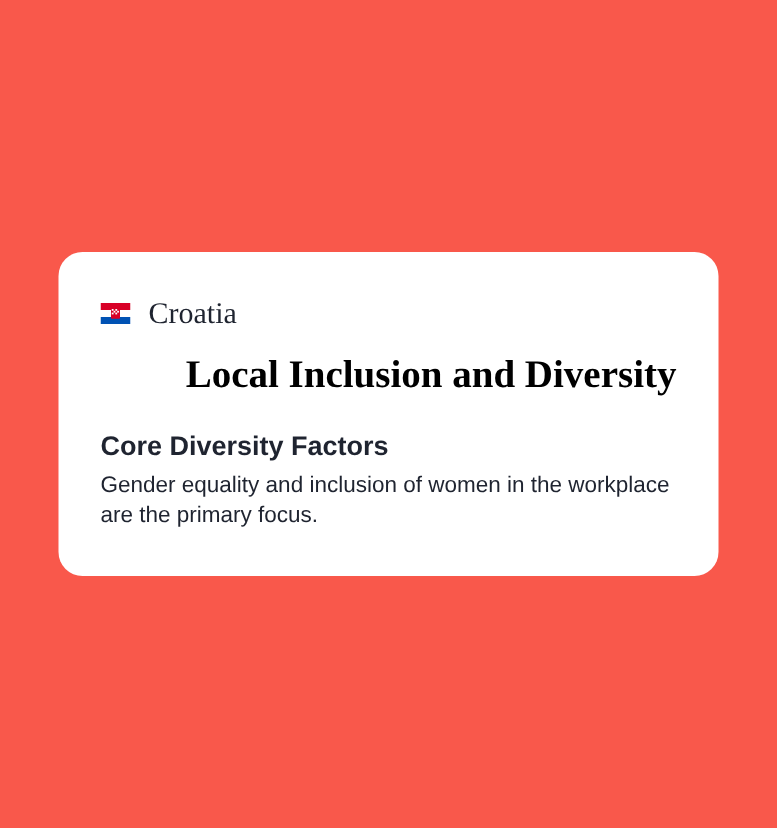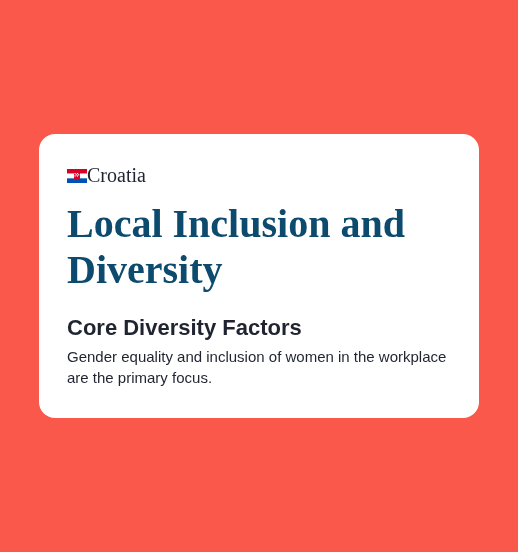--- a/index.html
+++ b/index.html
@@ -19,44 +19,45 @@
     }
     .card {
       background: #ffffff;
       border-radius: 16px;
       width: 440px;
       padding: 30px 28px 30px 28px;
     }
     .country-row {
       display: flex;
       align-items: center;
-      gap: 0;
+      gap: 12px;
       margin-bottom: 14px;
     }
     .flag {
       width: 20px;
       height: 14px;
       display: inline-block;
       flex-shrink: 0;
     }
     .country-name {
       font-size: 20px;
       color: #1f2430;
       font-family: Georgia, serif;
     }
     .main-title {
-      font-size: 40px;
+      font-size: 26px;
       font-weight: bold;
-      color: #0c4a6e;
+      color: #000000;
       line-height: 1.15;
       margin-bottom: 22px;
       font-family: Georgia, serif;
+      text-align: right;
     }
     .section-title {
-      font-size: 22px;
+      font-size: 18px;
       font-weight: bold;
       color: #1f2430;
       margin-bottom: 6px;
       font-family: -apple-system, BlinkMacSystemFont, 'Segoe UI', Arial, sans-serif;
     }
     .body-text {
       font-size: 15px;
       color: #1f2430;
       line-height: 1.35;
       font-family: -apple-system, BlinkMacSystemFont, 'Segoe UI', Arial, sans-serif;

